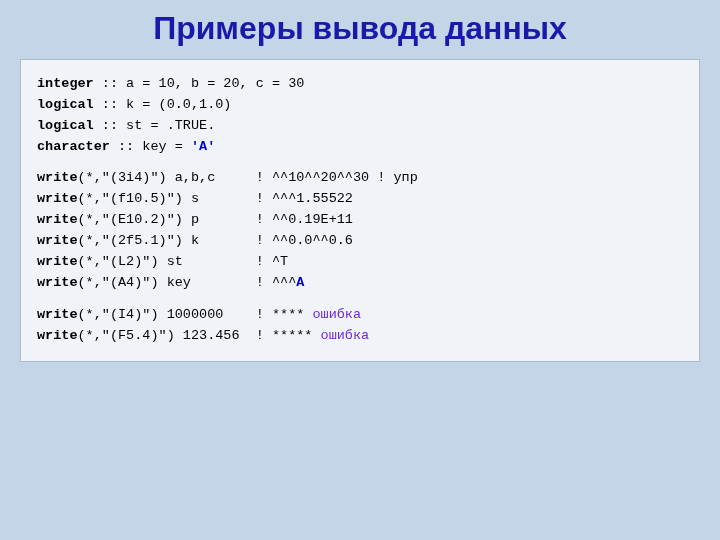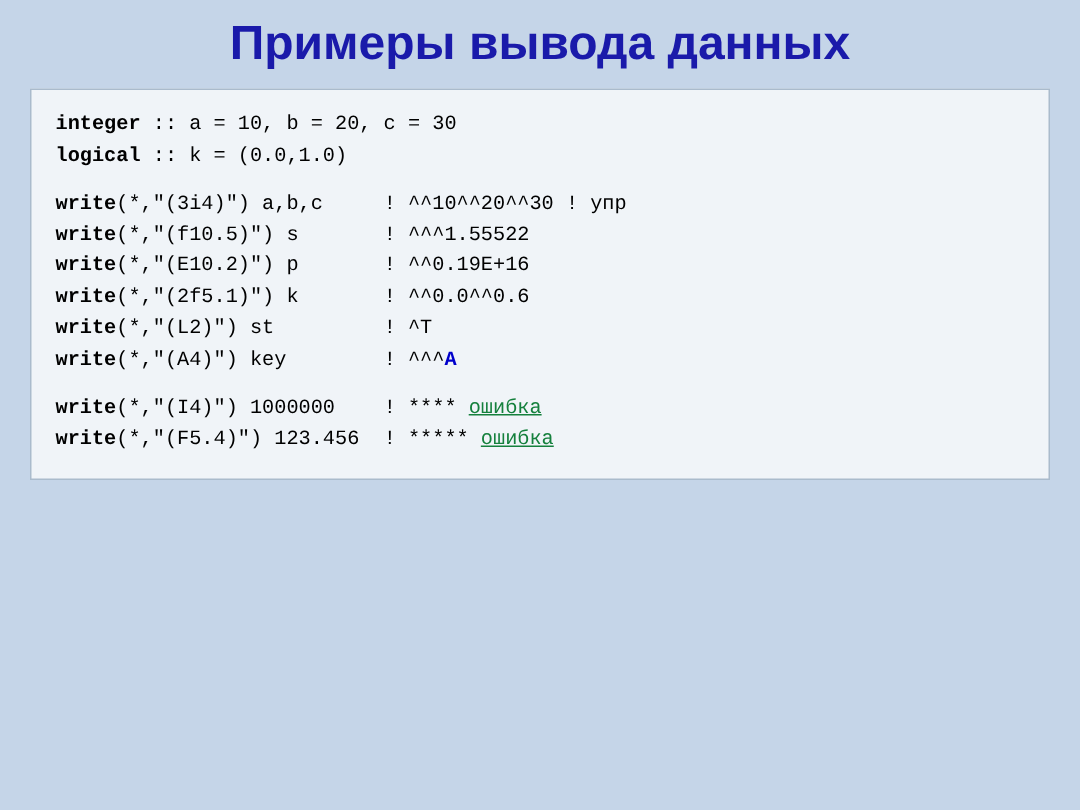--- a/index.html
+++ b/index.html
@@ -48,22 +48,21 @@
       font-weight: bold;
       color: #000;
     }
 
     .comment-normal {
       color: #000;
       text-align: right;
     }
 
     .comment-error {
-      color: #15803d;
-      text-decoration: underline;
+      color: #6d28d9;
     }
 
     .blank {
       display: block;
       height: 0.8em;
     }
 
     .char-a {
       color: #0000cc;
       font-weight: bold;
@@ -71,26 +70,28 @@
   </style>
 </head>
 <body>
 
 <div id="page-title">Примеры вывода данных</div>
 
 <div id="code-box">
 
   <span class="code-line"><span class="kw">integer</span> :: a = 10, b = 20, c = 30</span>
   <span class="code-line"><span class="kw">logical</span> :: k = (0.0,1.0)</span>
+  <span class="code-line"><span class="kw">logical</span> :: st = .TRUE.</span>
+  <span class="code-line"><span class="kw">character</span> :: key = <span class="char-a">'A'</span></span>
 
   <span class="blank"> </span>
 
   <span class="code-line"><span class="kw">write</span>(*,"(3i4)") a,b,c     <span class="comment-normal">! ^^10^^20^^30 ! упр</span></span>
   <span class="code-line"><span class="kw">write</span>(*,"(f10.5)") s       <span class="comment-normal">! ^^^1.55522</span></span>
-  <span class="code-line"><span class="kw">write</span>(*,"(E10.2)") p       <span class="comment-normal">! ^^0.19E+16</span></span>
+  <span class="code-line"><span class="kw">write</span>(*,"(E10.2)") p       <span class="comment-normal">! ^^0.19E+11</span></span>
   <span class="code-line"><span class="kw">write</span>(*,"(2f5.1)") k       <span class="comment-normal">! ^^0.0^^0.6</span></span>
   <span class="code-line"><span class="kw">write</span>(*,"(L2)") st         <span class="comment-normal">! ^T</span></span>
   <span class="code-line"><span class="kw">write</span>(*,"(A4)") key        <span class="comment-normal">! ^^^<span class="char-a">A</span></span></span>
 
   <span class="blank"> </span>
 
   <span class="code-line"><span class="kw">write</span>(*,"(I4)") 1000000    <span class="comment-normal">! **** </span><span class="comment-error">ошибка</span></span>
   <span class="code-line"><span class="kw">write</span>(*,"(F5.4)") 123.456  <span class="comment-normal">! ***** </span><span class="comment-error">ошибка</span></span>
 
 </div>

